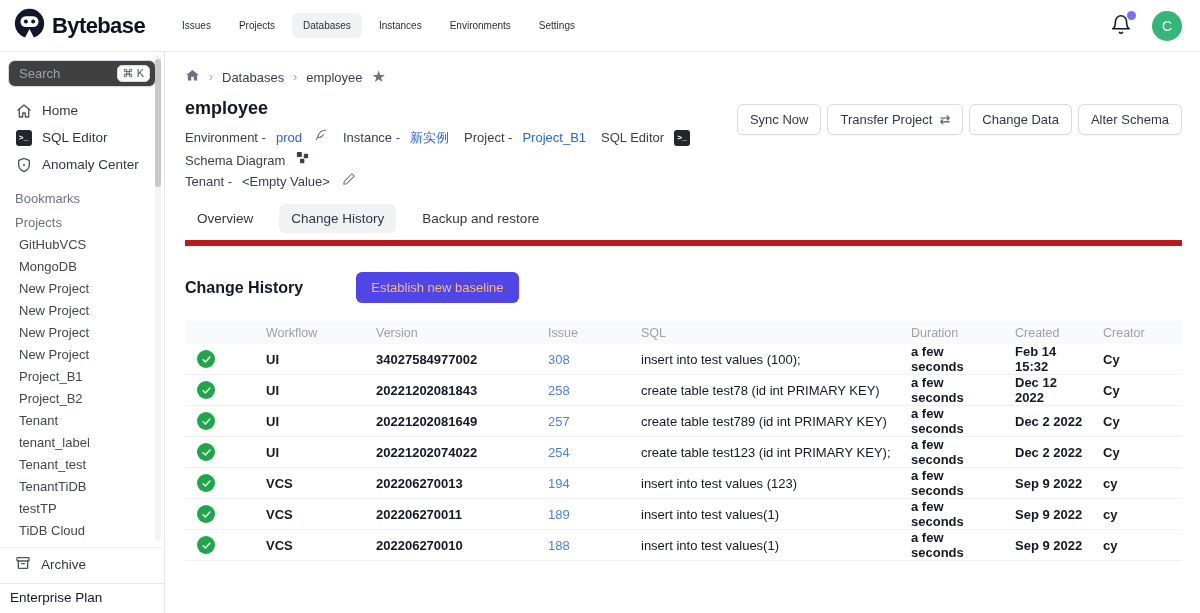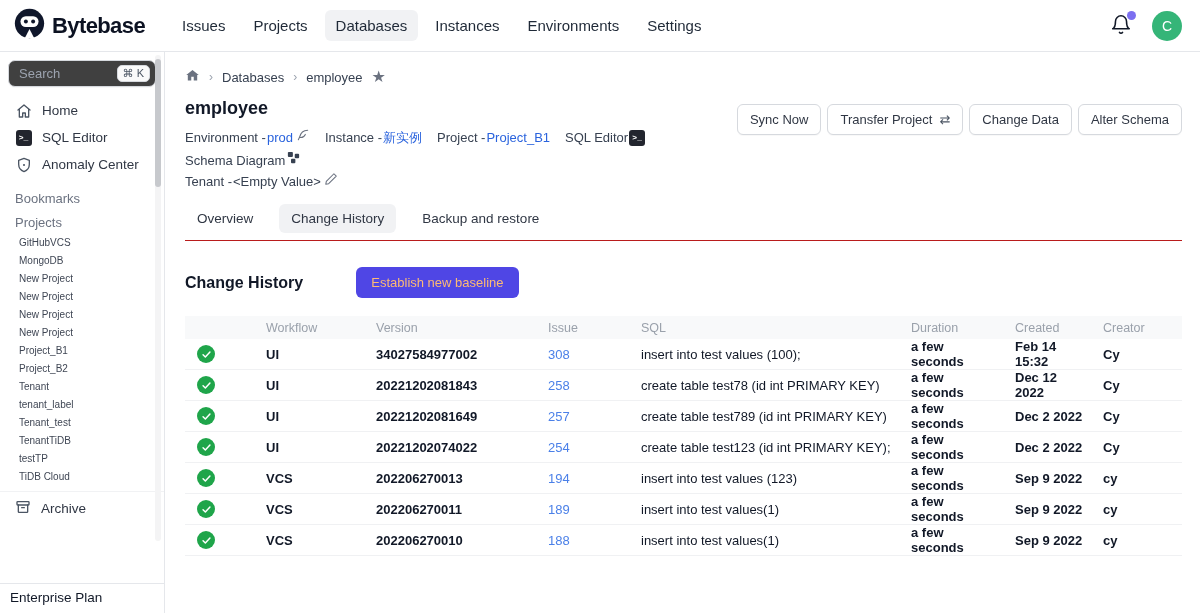--- a/index.html
+++ b/index.html
@@ -6,21 +6,21 @@
   html,body { width:1200px; height:613px; overflow:hidden; background:#fff;
     font-family:"Liberation Sans", sans-serif; color:#1f2937; }
   a { text-decoration:none; cursor:pointer; }
 
   
   .navbar { height:52px; display:flex; align-items:center; padding:0 18px 0 14px;
     border-bottom:1px solid #e5e7eb; background:#fff; }
   .brand { display:flex; align-items:center; gap:7px; margin-right:26px; cursor:pointer; }
   .brand-name { font-size:22px; font-weight:800; letter-spacing:-0.6px; color:#0c1222; }
   .nav-items { display:flex; gap:6px; align-items:center; }
-  .nav-item { padding:7px 11px; border-radius:6px; font-size:15px; color:#1f2937; }
+  .nav-item { padding:7px 11px; border-radius:6px; font-size:10px; color:#1f2937; }
   .nav-item.active { background:#f1f2f4; }
   .nav-right { margin-left:auto; display:flex; align-items:center; gap:18px; }
   .bell-wrap { position:relative; width:24px; height:24px; cursor:pointer; }
   .bell-dot { position:absolute; top:-3px; right:-2px; width:9px; height:9px;
     border-radius:50%; background:var(--notify-dot); }
   .avatar { width:30px; height:30px; border-radius:50%; background:var(--avatar-green);
     color:#fff; font-size:14px; display:flex; align-items:center; justify-content:center;
     cursor:pointer; }
 
   
@@ -39,49 +39,49 @@
   .side-nav { margin-top:10px; }
   .side-item { display:flex; align-items:center; gap:10px; padding:5px 15px;
     font-size:13.5px; color:#303744; cursor:pointer; }
   .side-item .ic { width:17px; height:17px; display:flex; align-items:center; justify-content:center; }
   .sql-ic { width:16px; height:16px; background:#22252e; border-radius:3px; color:#fff;
     font-size:8px; font-weight:700; display:flex; align-items:center; justify-content:center;
     font-family:"Liberation Mono", monospace; }
   .section-label { padding:0 15px; margin-top:13px; font-size:13px; color:#6b7280; }
   .section-label.projects { margin-top:9px; }
   .project-list { margin-top:3px; }
-  .project-item { padding:3.5px 14px 3.5px 19px; font-size:10px; color:#3f4654; cursor:pointer; }
+  .project-item { padding:3.5px 14px 3.5px 19px; font-size:13px; color:#3f4654; cursor:pointer; }
   .archive-row { display:flex; align-items:center; gap:10px; padding:7px 15px; margin-top:6px;
     font-size:13.5px; color:#303744; cursor:pointer; border-top:1px solid #f1f2f4; }
   .sidebar-footer { position:absolute; left:0; right:0; bottom:0; border-top:1px solid #e5e7eb;
     padding:6px 10px 8px; font-size:13.5px; color:#111827; background:#fff; }
   .scroll-track { position:absolute; top:3px; bottom:72px; right:3px; width:6px;
     background:#f4f4f5; border-radius:3px; }
   .scroll-thumb { position:absolute; top:4px; left:0; width:6px; height:128px;
     background:#c7c9cd; border-radius:3px; cursor:grab; }
 
   
   .breadcrumb { display:flex; align-items:center; gap:9px; font-size:13px; color:#4b5563;
     height:26px; margin-top:4px; }
   .crumb { cursor:pointer; }
   .crumb-sep { color:#9ca3af; font-size:12px; }
   .star { color:#6b7280; font-size:16px; cursor:pointer; line-height:1; }
   .header-flex { display:flex; justify-content:space-between; align-items:flex-start; margin-top:8px; }
   .page-title { font-size:18px; font-weight:700; color:#111827; }
   .meta { margin-top:8px; font-size:13px; color:#374151; max-width:600px; line-height:21px; }
   .meta-row { display:flex; align-items:center; flex-wrap:wrap; column-gap:15px; row-gap:2px; }
-  .meta-group { display:flex; align-items:center; gap:1px; }
+  .meta-group { display:flex; align-items:center; gap:10px; }
   .meta a { color:var(--link-blue); }
   .actions { display:flex; gap:6px; margin-top:6px; }
   .btn { border:1px solid #d6d9de; border-radius:6px; padding:7px 12px; font-size:13px;
     color:#303744; background:#fff; display:flex; align-items:center; gap:7px; cursor:pointer;
     white-space:nowrap; box-shadow:0 1px 1px rgba(0,0,0,.03); }
 
   
-  .tabs { display:flex; gap:14px; margin-top:12px; border-bottom:1px solid #b91c1c;
+  .tabs { display:flex; gap:14px; margin-top:12px; border-bottom:6px solid #b91c1c;
     padding-bottom:7px; }
   .tab { padding:7px 12px; border-radius:6px; font-size:13.5px; color:#303744; cursor:pointer; }
   .tab.active { background:#f1f2f4; }
 
   
   .section-head { display:flex; align-items:center; gap:17px; margin-top:26px; }
   .section-title { font-size:16px; font-weight:700; color:#111827; }
   .btn-primary { background:var(--accent); color:#fdba74; border:none; border-radius:6px;
     padding:8px 15px; font-size:13px; font-weight:400; cursor:pointer;margin-left:36px; }
 

